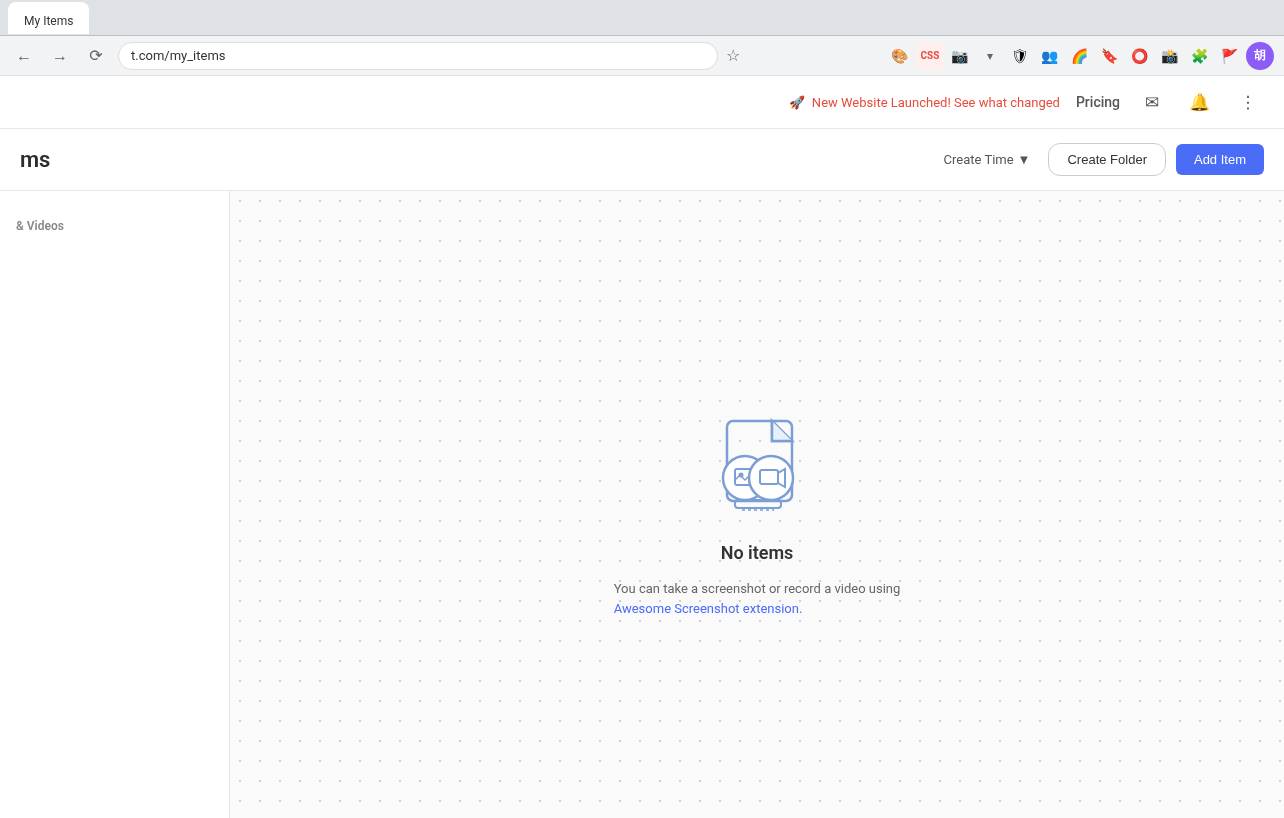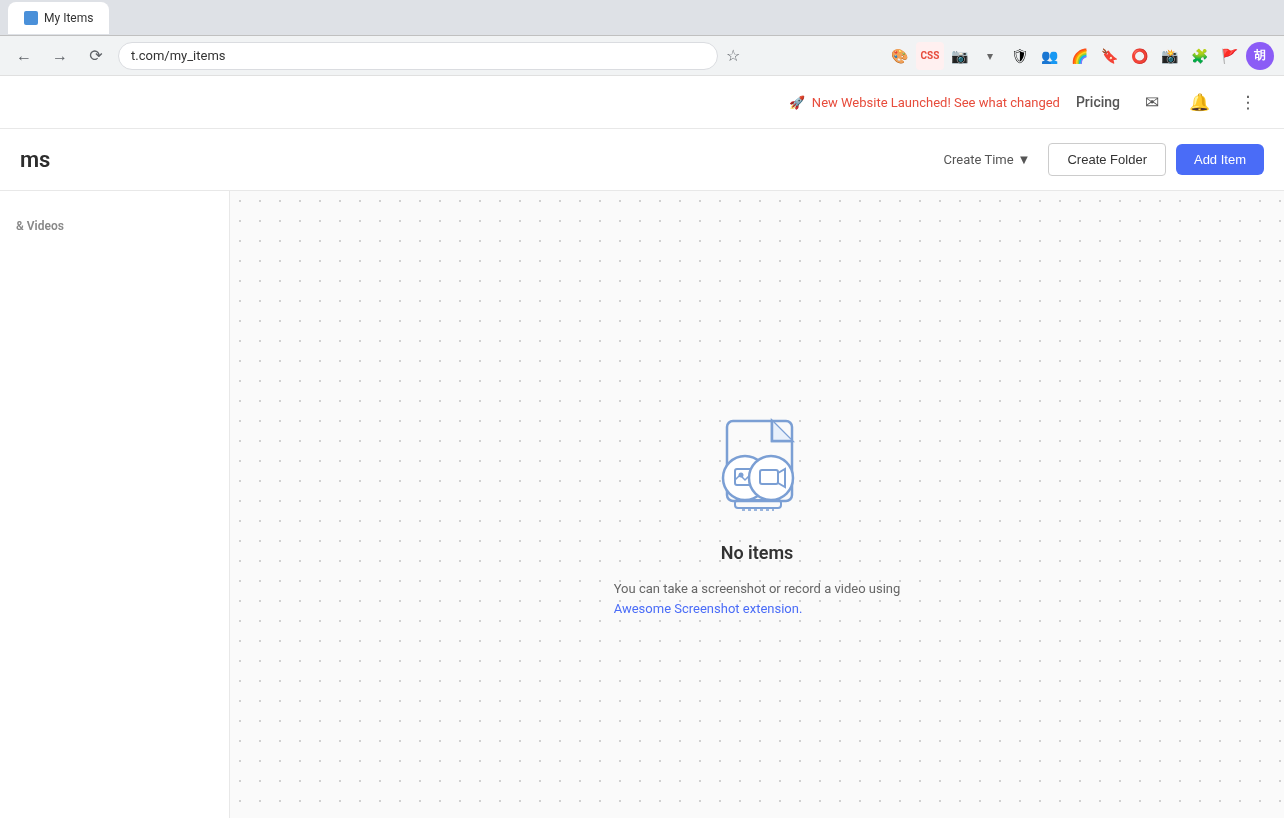--- a/index.html
+++ b/index.html
@@ -18,20 +18,21 @@
     .browser-tab {
       background: #fff;
       border-radius: 8px 8px 0 0;
       padding: 6px 16px;
       font-size: 12px;
       color: #333;
       display: flex;
       align-items: center;
       gap: 6px;
       height: 32px;
+      flex-direction: column;
     }
     .tab-favicon {
       width: 14px;
       height: 14px;
       background: #4a90d9;
       border-radius: 2px;
       display: inline-block;
     }
     .address-bar-row {
       height: 40px;
@@ -158,21 +159,21 @@
       gap: 4px;
       font-size: 13px;
       color: #555;
       cursor: pointer;
       padding: 4px 8px;
       border-radius: 4px;
     }
     .create-folder-btn {
       padding: 8px 18px;
       border: 1px solid #ccc;
-      border-radius: 4px;
+      border-radius: 12px;
       background: #fff;
       font-size: 13px;
       color: #333;
       cursor: pointer;
       font-weight: 500;
     }
     .add-item-btn {
       padding: 8px 18px;
       border: none;
       border-radius: 6px;

